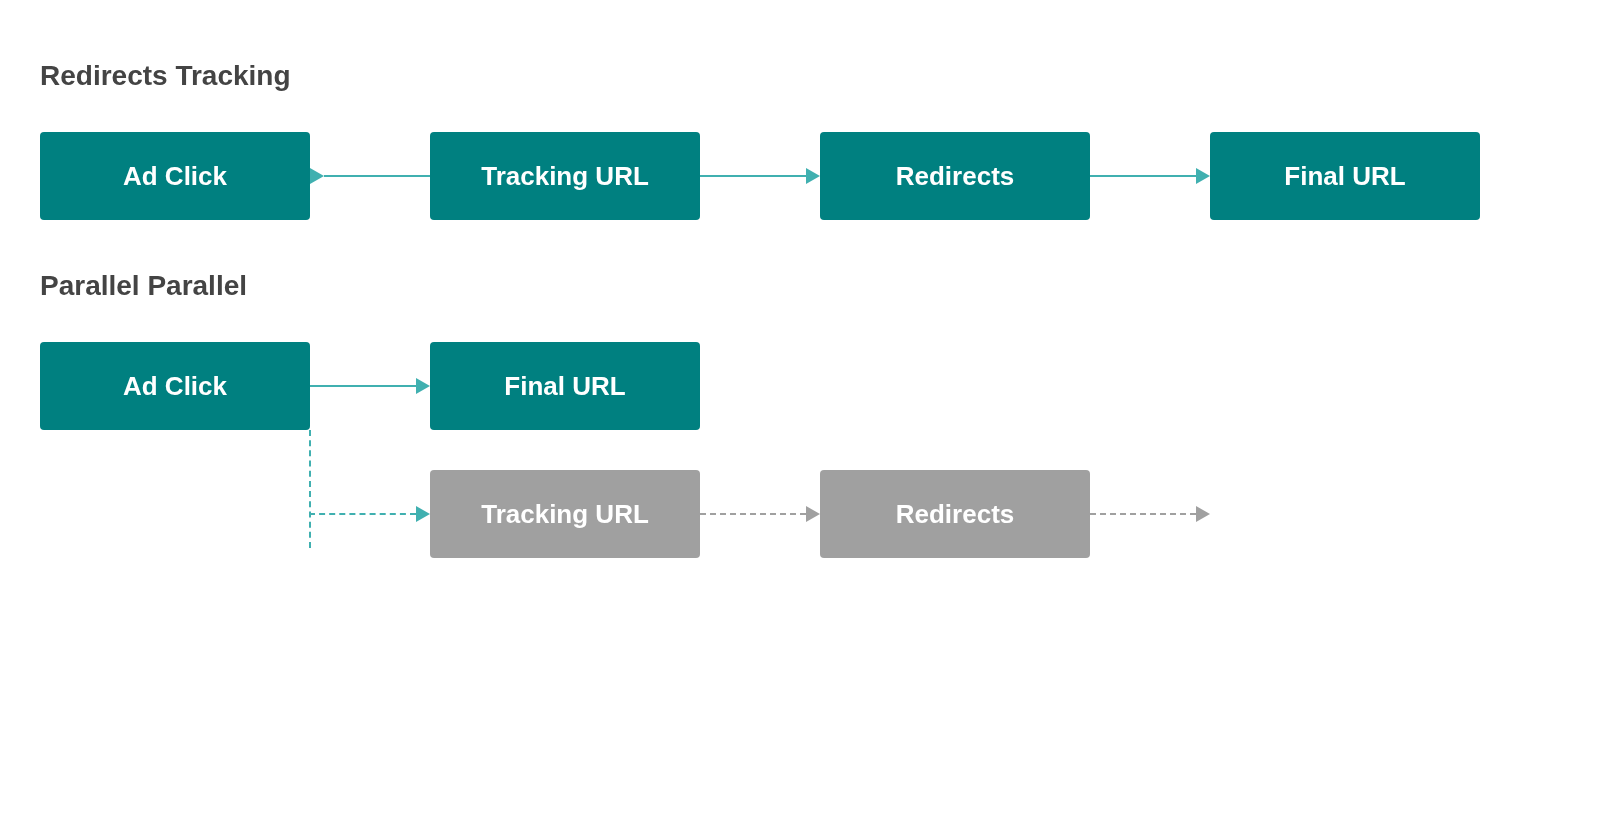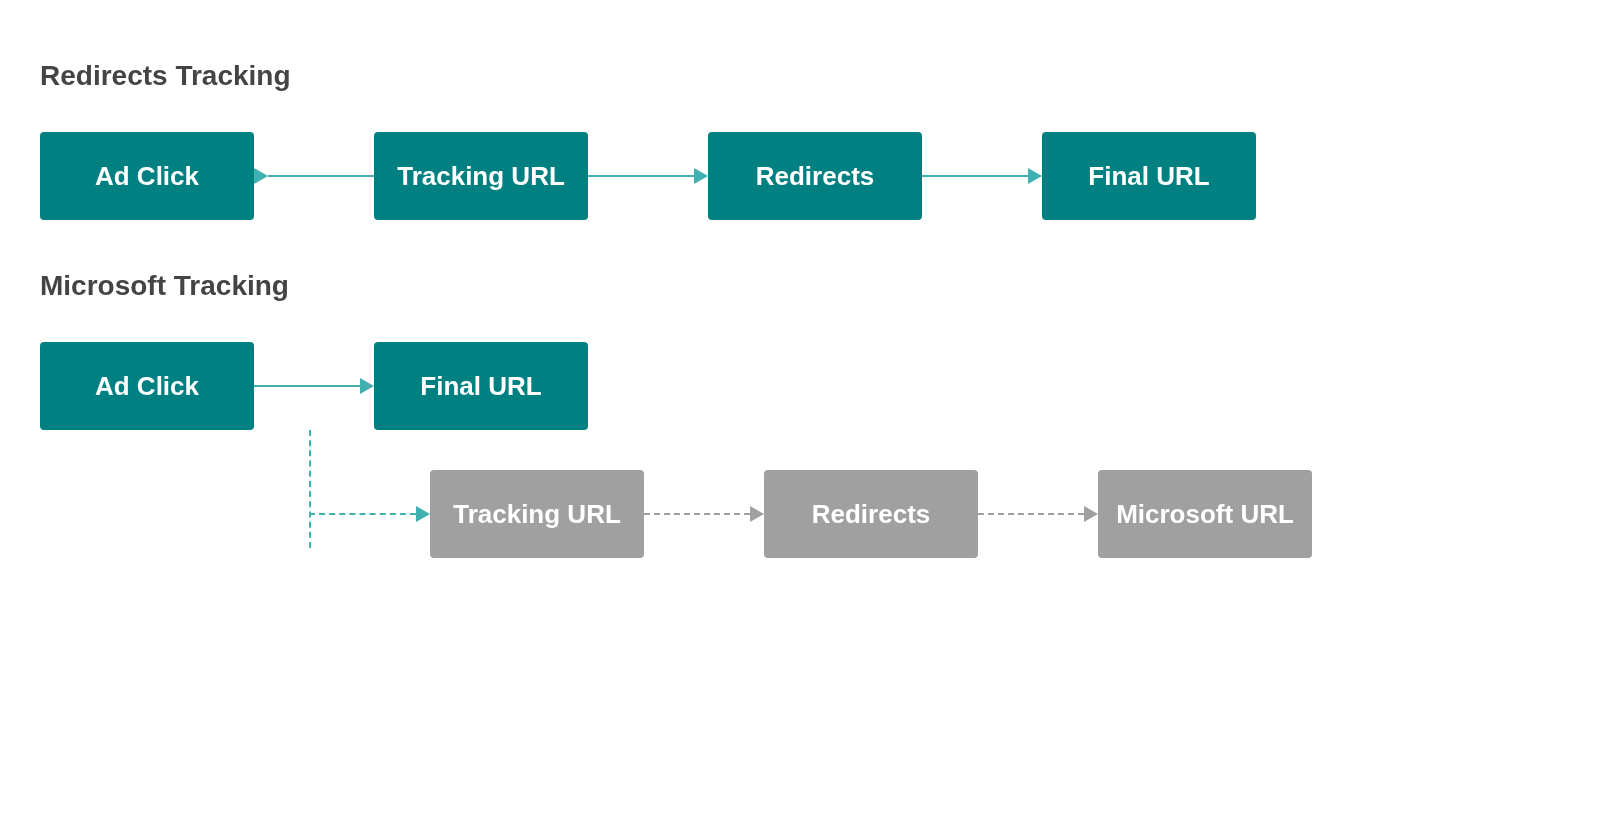--- a/index.html
+++ b/index.html
@@ -36,21 +36,21 @@
     .flow-row {
       display: flex;
       align-items: center;
       gap: 0;
     }
 
     .box {
       display: flex;
       align-items: center;
       justify-content: center;
-      width: 214px;
+      width: 270px;
       height: 88px;
       border-radius: 4px;
       font-size: 26px;
       font-weight: 600;
       color: #ffffff;
       flex-shrink: 0;
     }
 
     .box-teal {
       background-color: #008080;
@@ -180,21 +180,21 @@
         <div class="arrow-head"></div>
       </div>
 
       <div class="box box-teal">
         <span>Final URL</span>
       </div>
     </div>
   </div>
 
   <div class="section">
-    <div class="section-title">Microsoft Tracking</div>
+    <div class="section-title">Parallel Parallel</div>
 
     <div class="parallel-outer" style="position:relative;">
 
       
       <div class="top-row-parallel">
 
         <div class="box box-teal">
           <span>Ad Click</span>
         </div>
 
@@ -233,21 +233,18 @@
 
         <div class="box box-gray">
           <span>Redirects</span>
         </div>
 
         <div style="display:flex;align-items:center;width:120px;flex-shrink:0;">
           <div class="arrow-gray-dashed-line"></div>
           <div class="arrow-gray-dashed-head"></div>
         </div>
 
-        <div class="box box-gray">
-          <span>Microsoft URL</span>
-        </div>
 
       </div>
     </div>
   </div>
 
 </div>
 
 </body></html>

